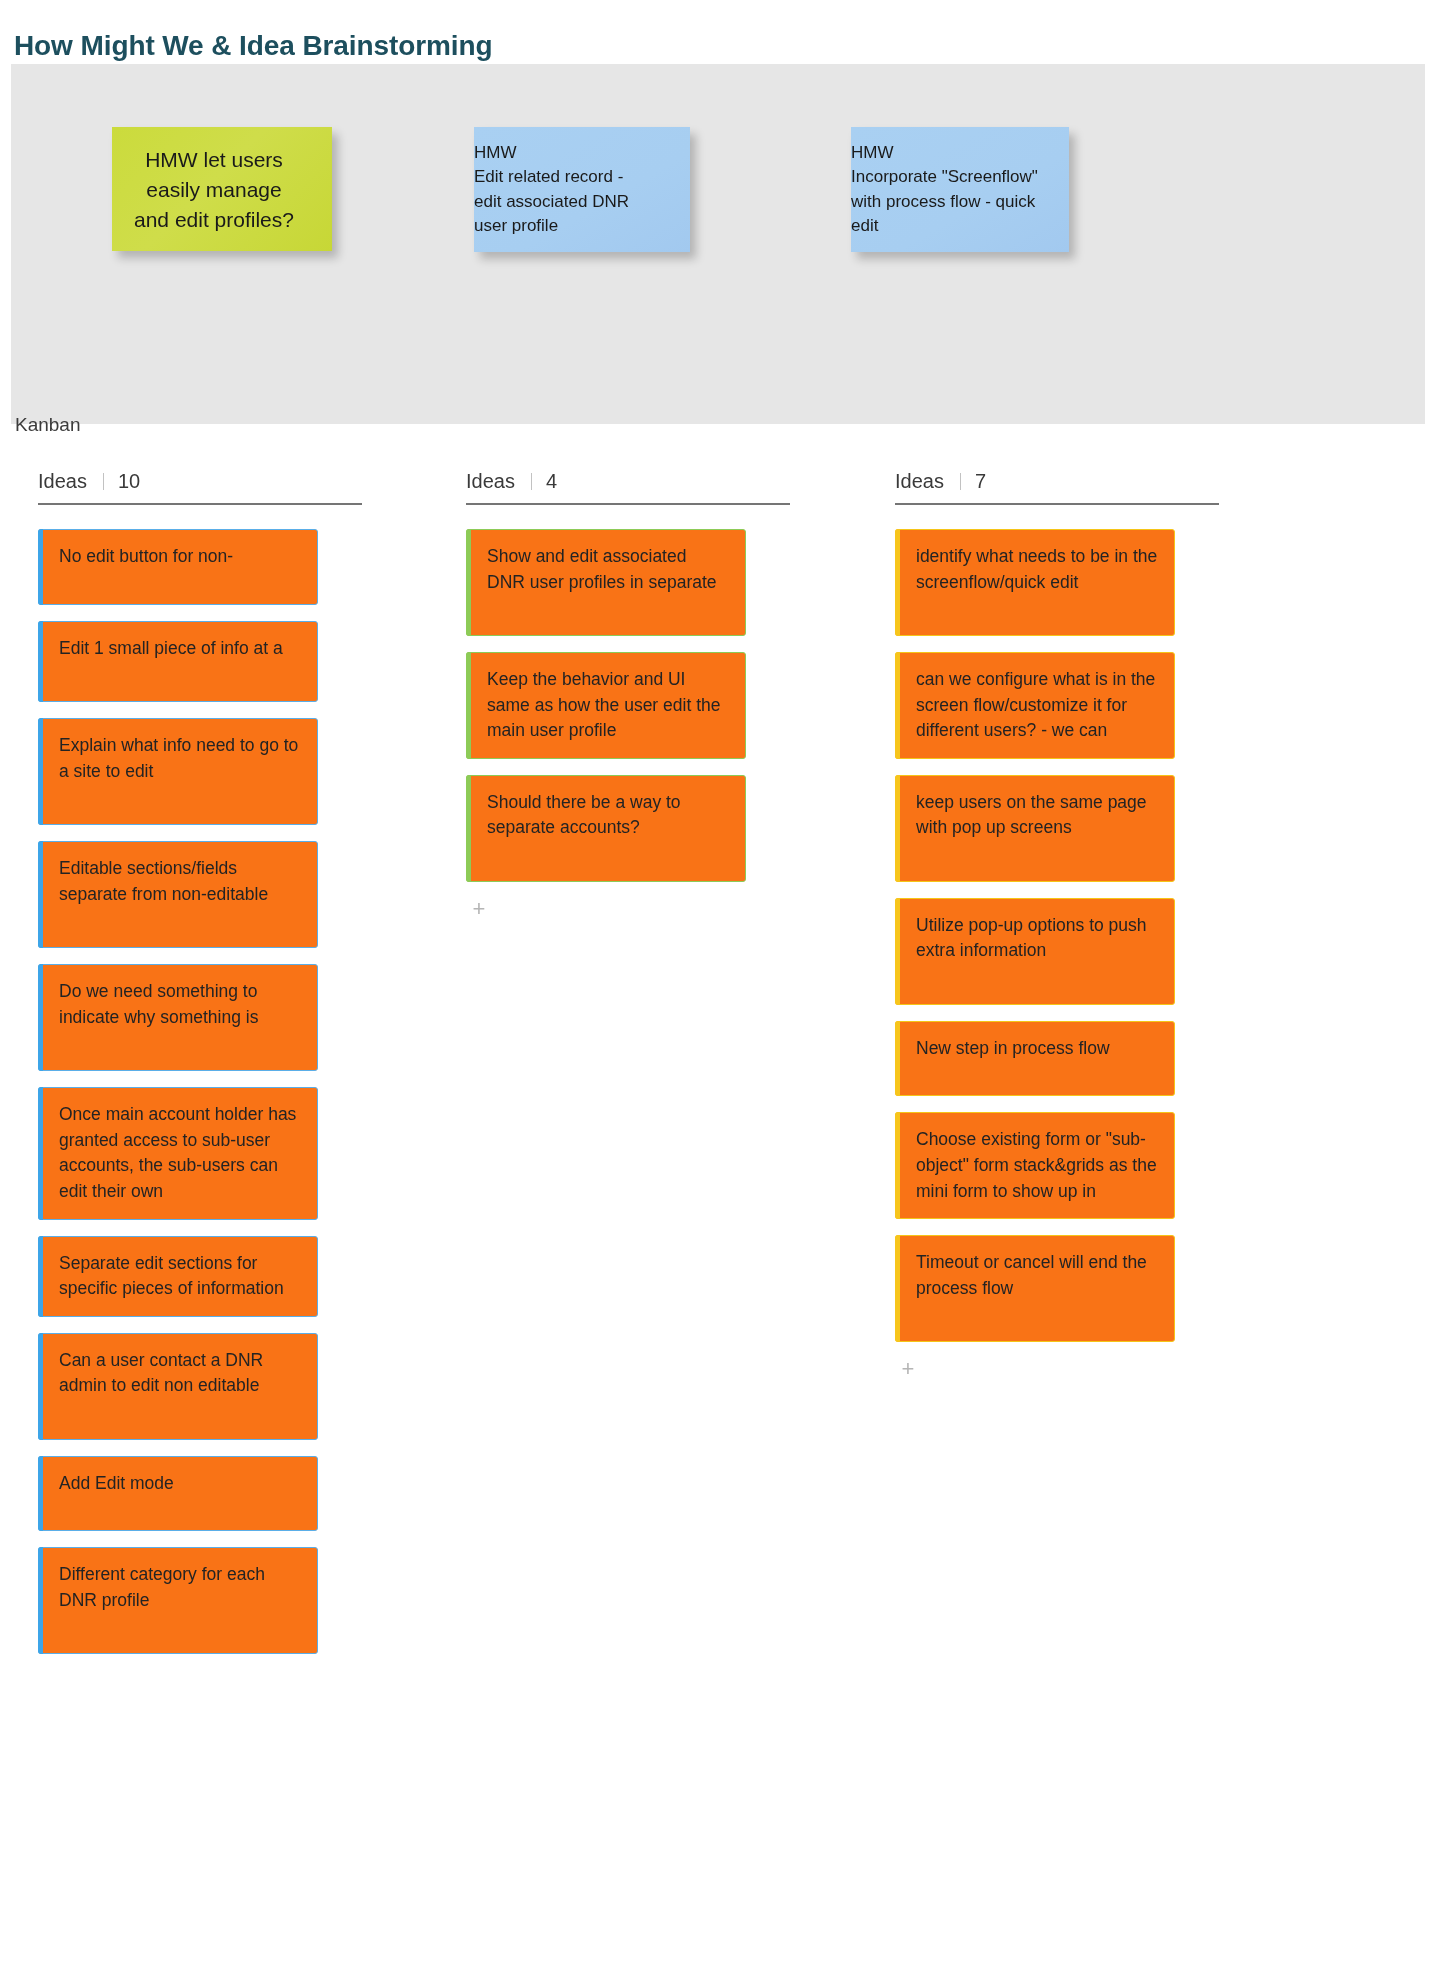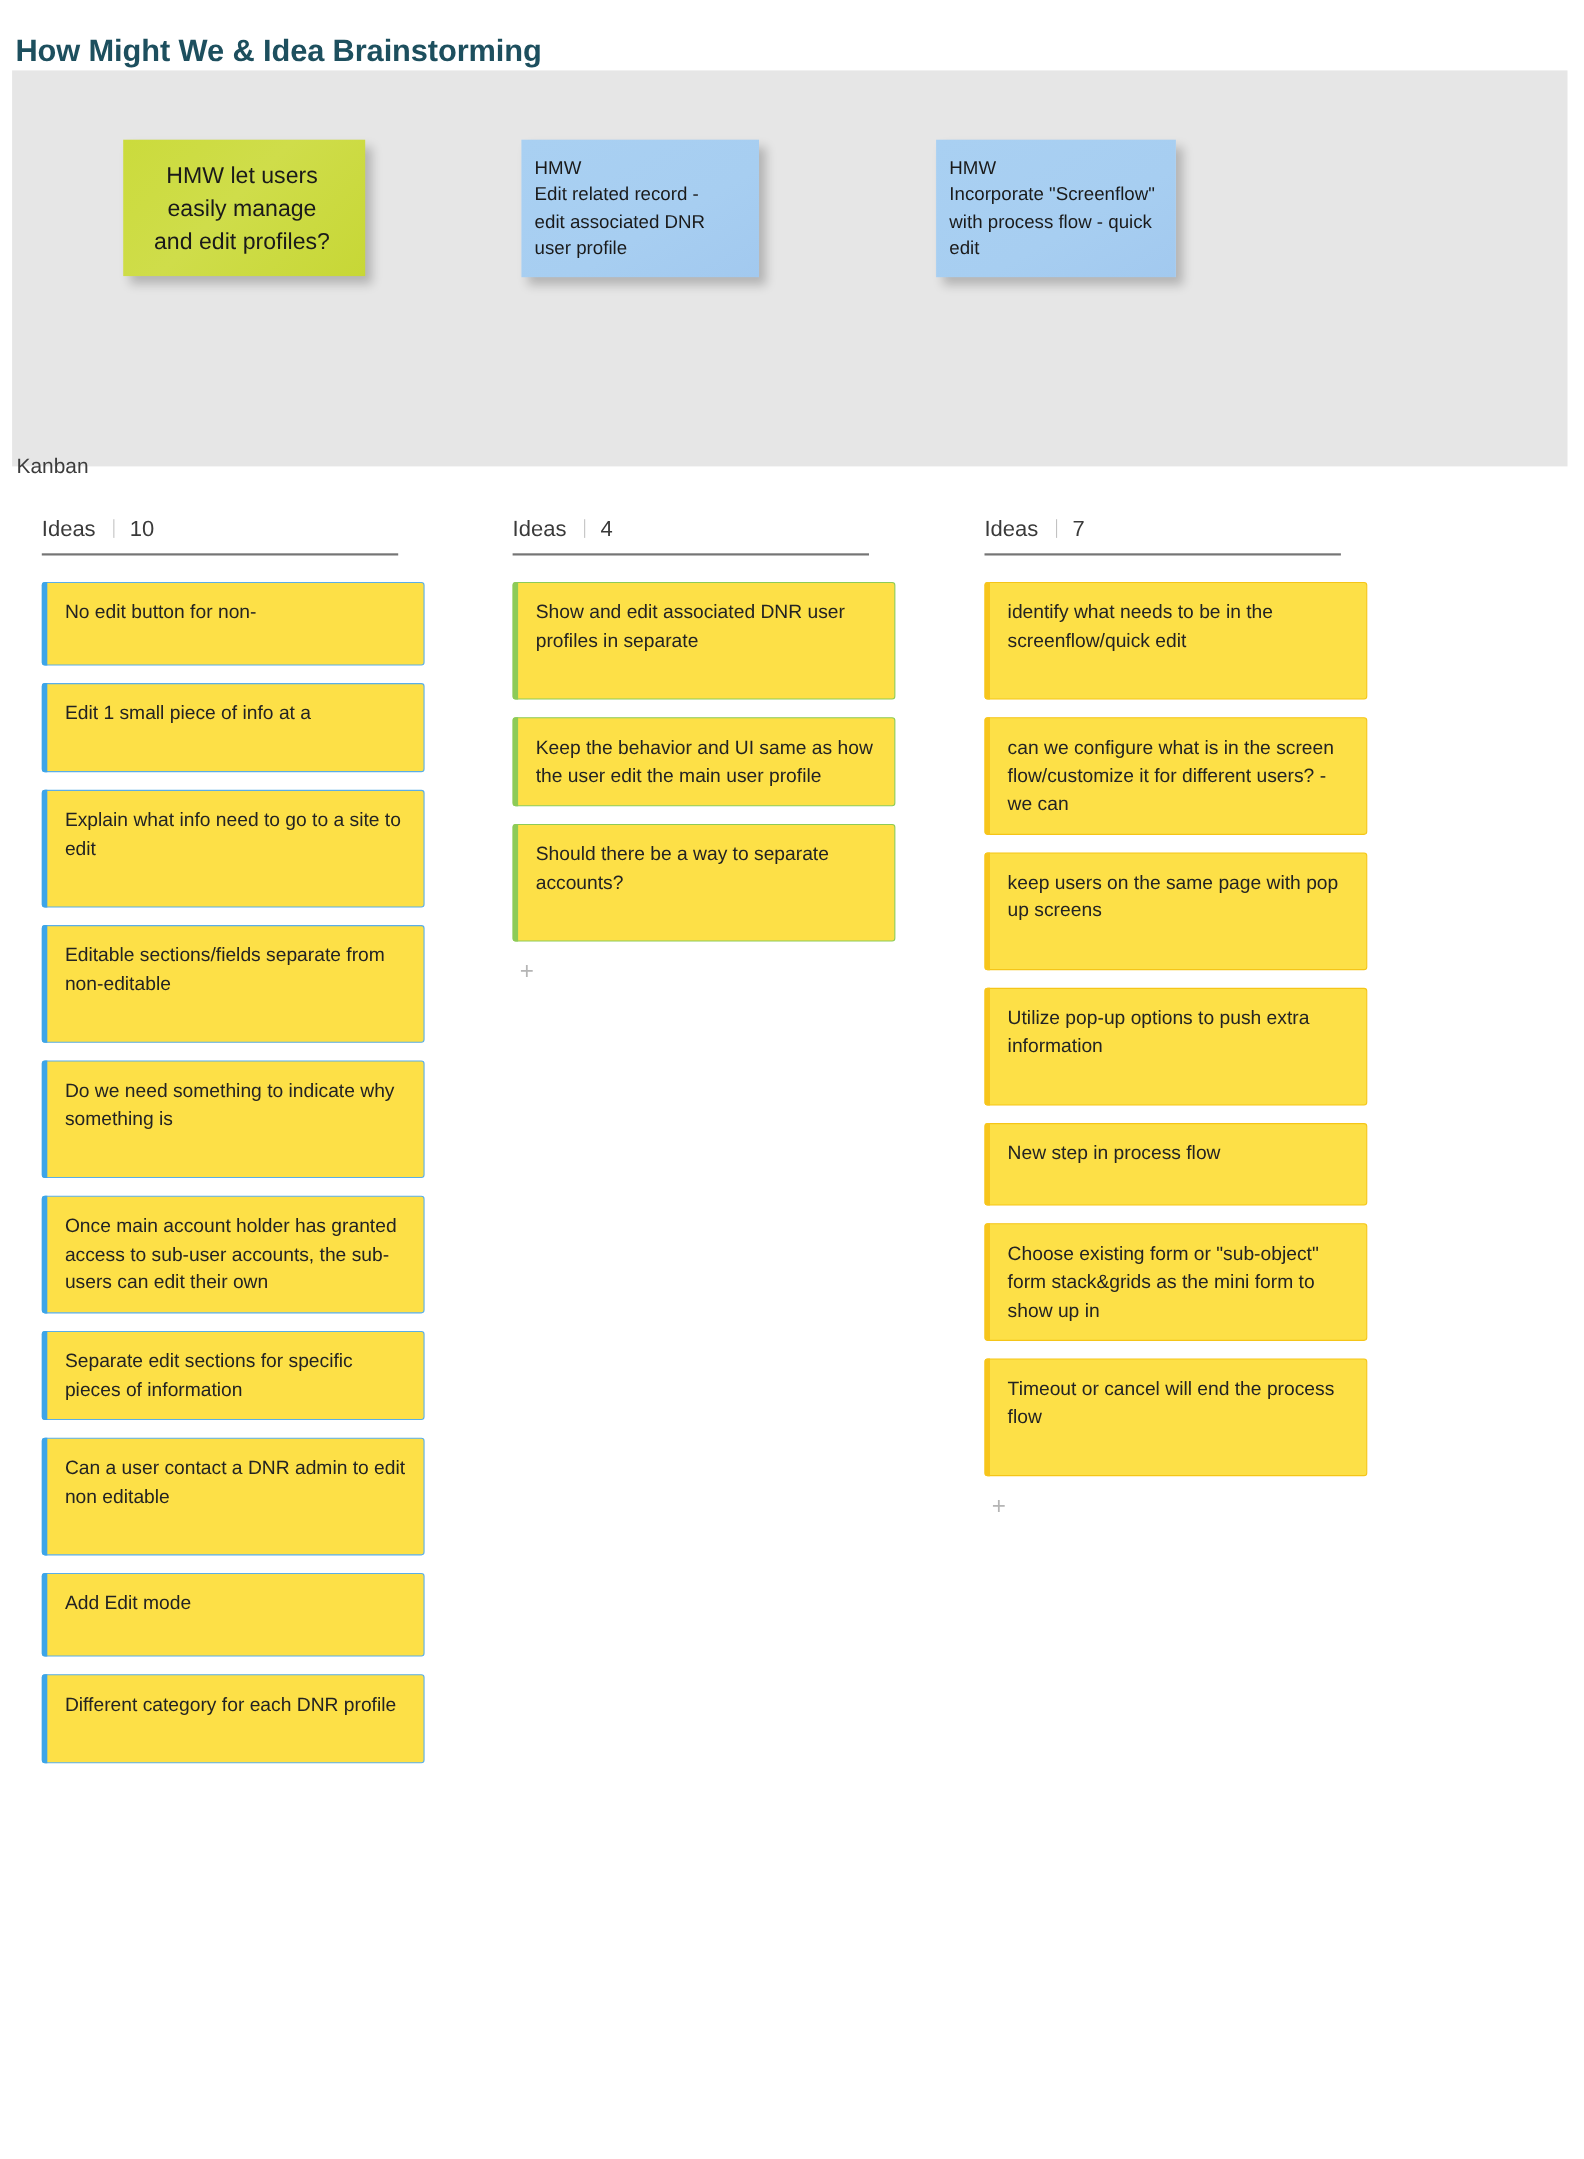--- a/index.html
+++ b/index.html
@@ -33,21 +33,21 @@
     position: absolute;
     left: 11px;
     top: 64px;
     width: 1414px;
     height: 360px;
     background: #e6e6e6;
   }
 
   .sticky {
     position: absolute;
-    padding: 14px 16px 10px 12px;
+    padding: 14px 16px 10px 0;
     color: #1a1a1a;
     box-shadow: 6px 7px 9px rgba(0,0,0,0.22);
   }
   .sticky-green {
     left: 101px;
     top: 63px;
     width: 220px;
     height: 124px;
     background: linear-gradient(135deg, #cbdb3c 0%, #cfdd4a 45%, #c7d736 100%);
     text-align: center;
@@ -121,24 +121,24 @@
 
   .col-rule {
     height: 2px;
     background: #757575;
     width: 324px;
     margin-bottom: 24px;
   }
 
   .card {
     position: relative;
-    background: #fde047;
+    background: #f97316;
     border: 1px solid;
     border-radius: 3px;
-    width: 348px;
+    width: 280px;
     margin-bottom: 16px;
     padding: 14px 16px 14px 20px;
     font-size: 17.5px;
     line-height: 1.46;
     color: #232323;
     min-height: 56px;
   }
   .card::before {
     content: "";
     position: absolute;

